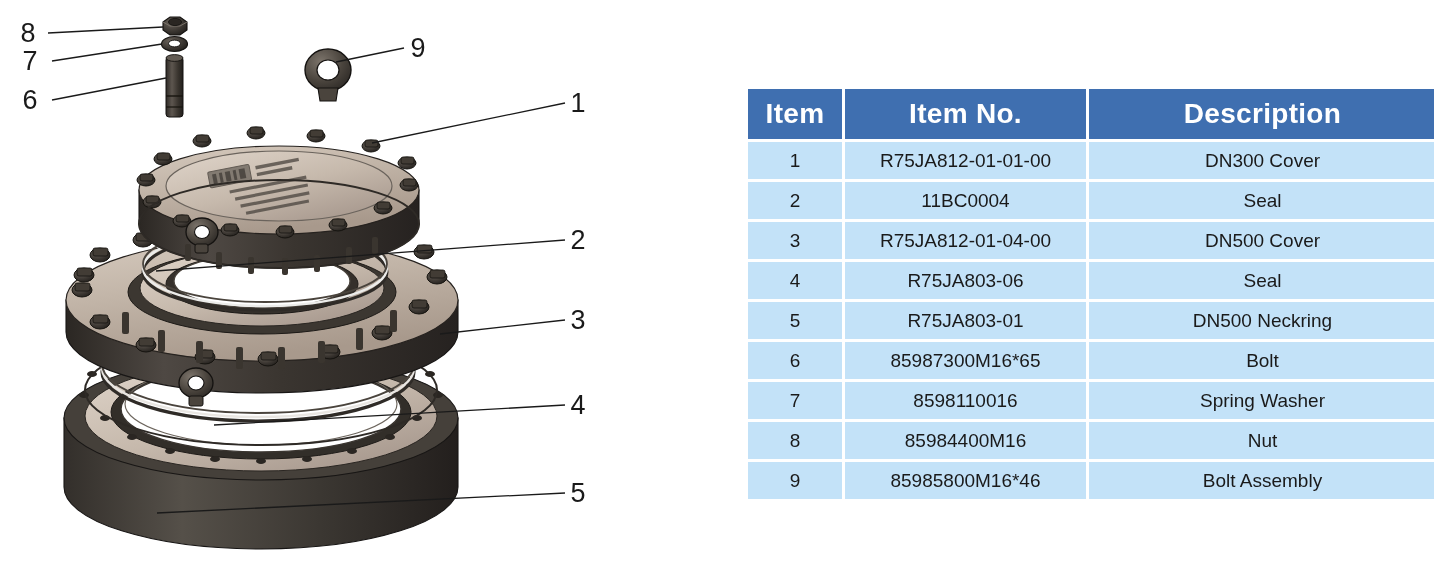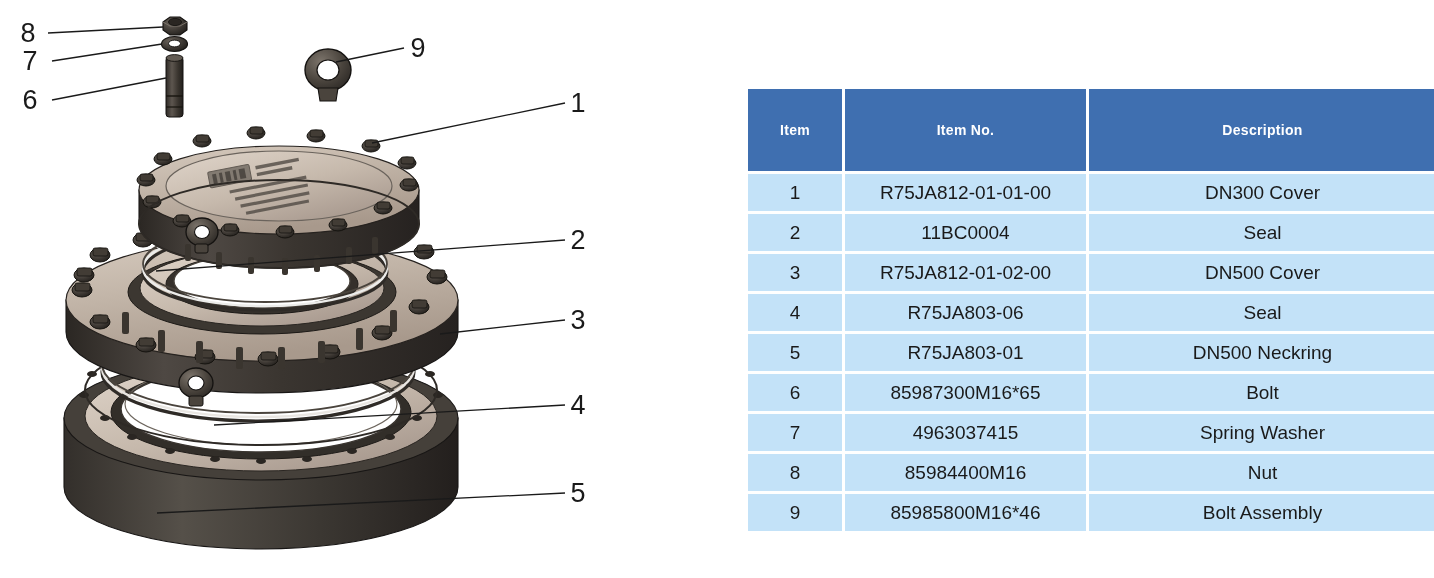--- a/index.html
+++ b/index.html
@@ -56,26 +56,26 @@
   table#parts-table {
     border-collapse: separate;
     border-spacing: 3px 3px;
     width: 682px;
     table-layout: fixed;
     margin: -3px;
   }
   table#parts-table th {
     background: #3f6fb0;
     color: #ffffff;
-    font-size: 14px;
+    font-size: 28px;
     font-weight: bold;
     height: 50px;
     text-align: center;
     vertical-align: middle;
-    padding: 16px;
+    padding: 0;
     letter-spacing: 0.3px;
   }
   table#parts-table td {
     background: #c3e2f8;
     color: #1a1a1a;
     font-size: 19px;
     height: 37px;
     text-align: center;
     vertical-align: middle;
     padding: 0;
@@ -452,41 +452,41 @@
             <td class="cell-partno">R75JA812-01-01-00</td>
             <td class="cell-desc">DN300 Cover</td>
           </tr>
           <tr>
             <td class="cell-item">2</td>
             <td class="cell-partno">11BC0004</td>
             <td class="cell-desc">Seal</td>
           </tr>
           <tr>
             <td class="cell-item">3</td>
-            <td class="cell-partno">R75JA812-01-02-00</td>
+            <td class="cell-partno">R75JA812-01-04-00</td>
             <td class="cell-desc">DN500 Cover</td>
           </tr>
           <tr>
             <td class="cell-item">4</td>
             <td class="cell-partno">R75JA803-06</td>
             <td class="cell-desc">Seal</td>
           </tr>
           <tr>
             <td class="cell-item">5</td>
             <td class="cell-partno">R75JA803-01</td>
             <td class="cell-desc">DN500 Neckring</td>
           </tr>
           <tr>
             <td class="cell-item">6</td>
             <td class="cell-partno">85987300M16*65</td>
             <td class="cell-desc">Bolt</td>
           </tr>
           <tr>
             <td class="cell-item">7</td>
-            <td class="cell-partno">4963037415</td>
+            <td class="cell-partno">8598110016</td>
             <td class="cell-desc">Spring Washer</td>
           </tr>
           <tr>
             <td class="cell-item">8</td>
             <td class="cell-partno">85984400M16</td>
             <td class="cell-desc">Nut</td>
           </tr>
           <tr>
             <td class="cell-item">9</td>
             <td class="cell-partno">85985800M16*46</td>

